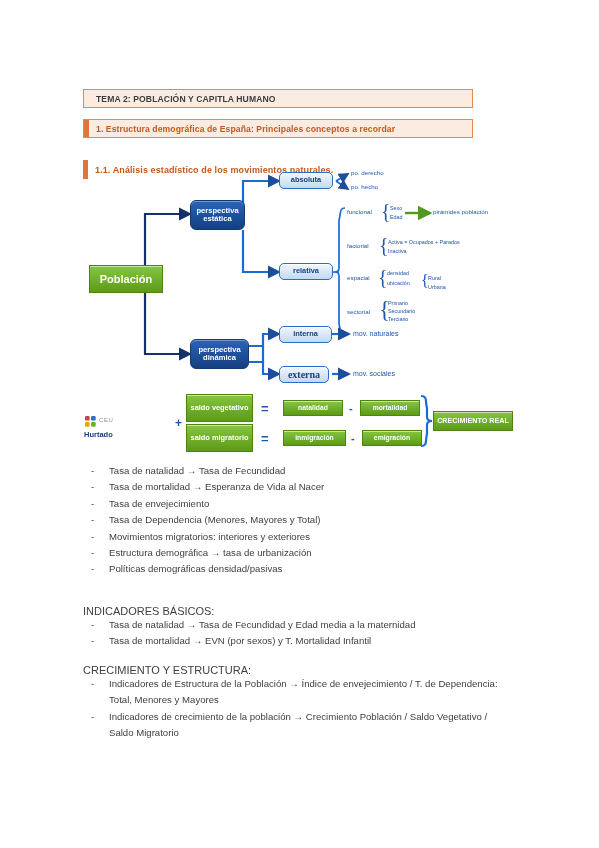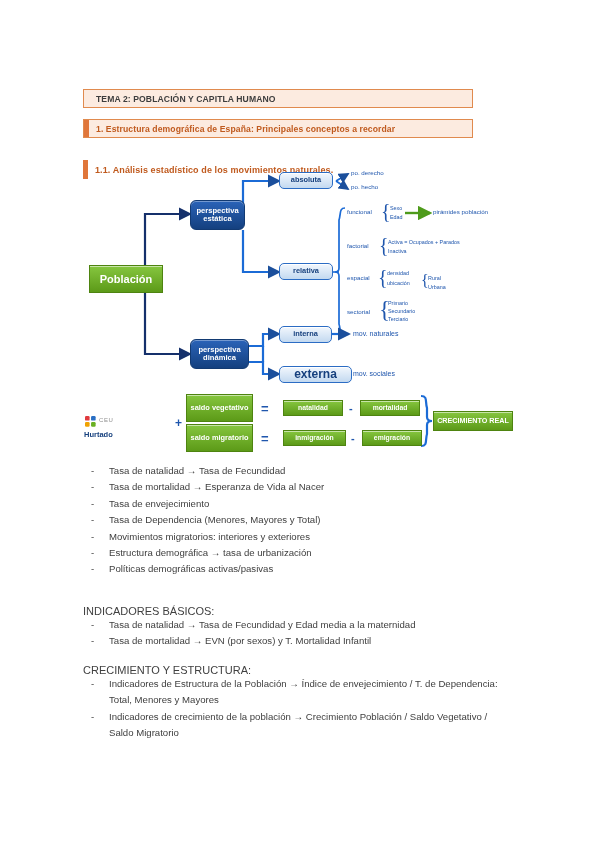--- a/index.html
+++ b/index.html
@@ -193,21 +193,21 @@
     <span class="brace" style="left:296px;top:130px;font-size:23px;">{</span>
     <span class="lbl lbl-xs" style="left:305px;top:132px;">Primario</span>
     <span class="lbl lbl-xs" style="left:305px;top:140px;">Secundario</span>
     <span class="lbl lbl-xs" style="left:305px;top:148px;">Terciario</span>
 
     <div class="node n-lblue" style="left:196px;top:158px;width:53px;height:17px;font-size:7.4px;">
       <span>interna</span>
     </div>
     <span class="lbl lbl-sm" style="left:270px;top:162px;font-size:7px;">mov. naturales</span>
 
-    <div class="node n-lblue" style="left:196px;top:198px;width:73px;height:17px;font-size:12px;">
+    <div class="node n-lblue" style="left:196px;top:198px;width:50px;height:17px;font-size:10px;font-family:Liberation Serif, serif;">
       <span>externa</span>
     </div>
     <span class="lbl lbl-sm" style="left:270px;top:202px;font-size:7px;">mov. sociales</span>
 
     <span class="op" style="left:92px;top:248px;font-size:12px;">+</span>
 
     <div class="node n-green" style="left:103px;top:226px;width:67px;height:28px;font-size:7.4px;padding:0 3px;">
       <span>saldo vegetativo</span>
     </div>
     <span class="op" style="left:178px;top:233px;font-size:13px;">=</span>
@@ -248,21 +248,21 @@
   </div>
 
   <div class="btxt" style="left:83px;top:463px;width:430px;">
     <ul class="dash">
       <li><span class="d">-</span><span>Tasa de natalidad → Tasa de Fecundidad</span></li>
       <li><span class="d">-</span><span>Tasa de mortalidad → Esperanza de Vida al Nacer</span></li>
       <li><span class="d">-</span><span>Tasa de envejecimiento</span></li>
       <li><span class="d">-</span><span>Tasa de Dependencia (Menores, Mayores y Total)</span></li>
       <li><span class="d">-</span><span>Movimientos migratorios: interiores y exteriores</span></li>
       <li><span class="d">-</span><span>Estructura demográfica → tasa de urbanización</span></li>
-      <li><span class="d">-</span><span>Políticas demográficas activas/pasivas</span></li>
+      <li><span class="d">-</span><span>Políticas demográficas densidad/pasivas</span></li>
     </ul>
   </div>
 
   <div class="btxt sect-title" style="left:83px;top:604px;">INDICADORES BÁSICOS:</div>
 
   <div class="btxt" style="left:83px;top:617px;width:430px;">
     <ul class="dash">
       <li><span class="d">-</span><span>Tasa de natalidad → Tasa de Fecundidad y Edad media a la maternidad</span></li>
       <li><span class="d">-</span><span>Tasa de mortalidad → EVN (por sexos) y T. Mortalidad Infantil</span></li>
     </ul>

